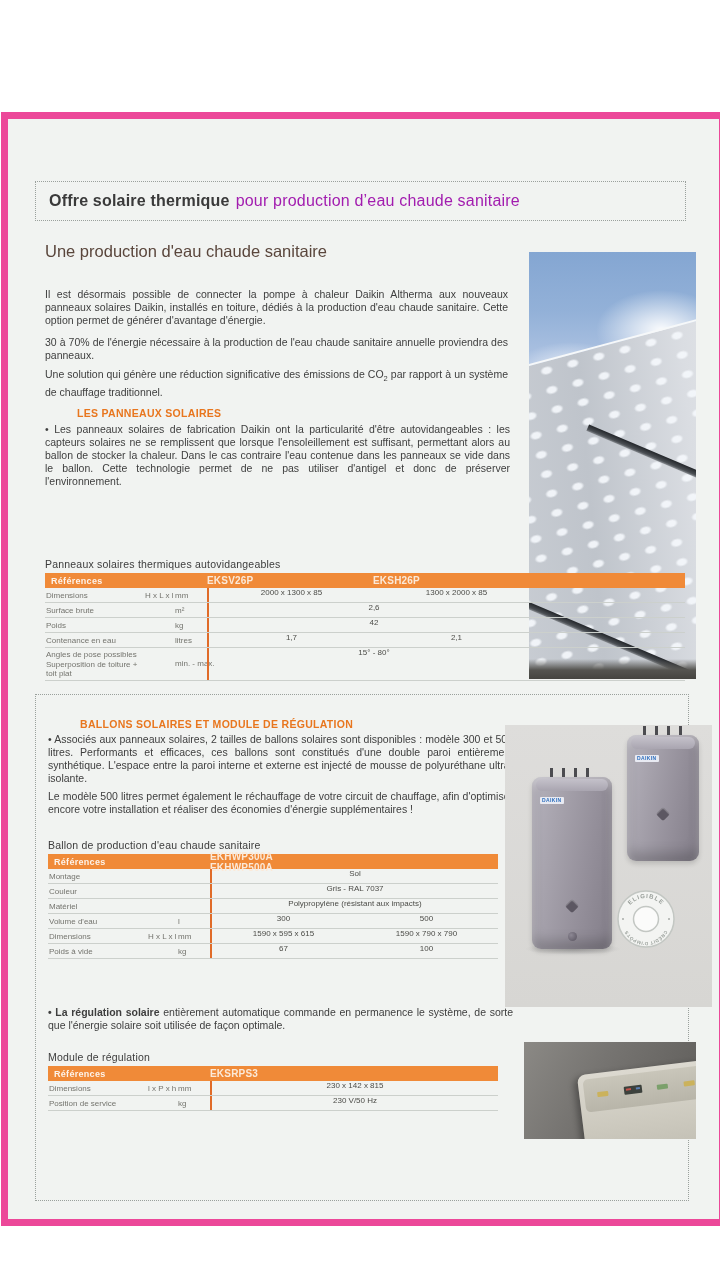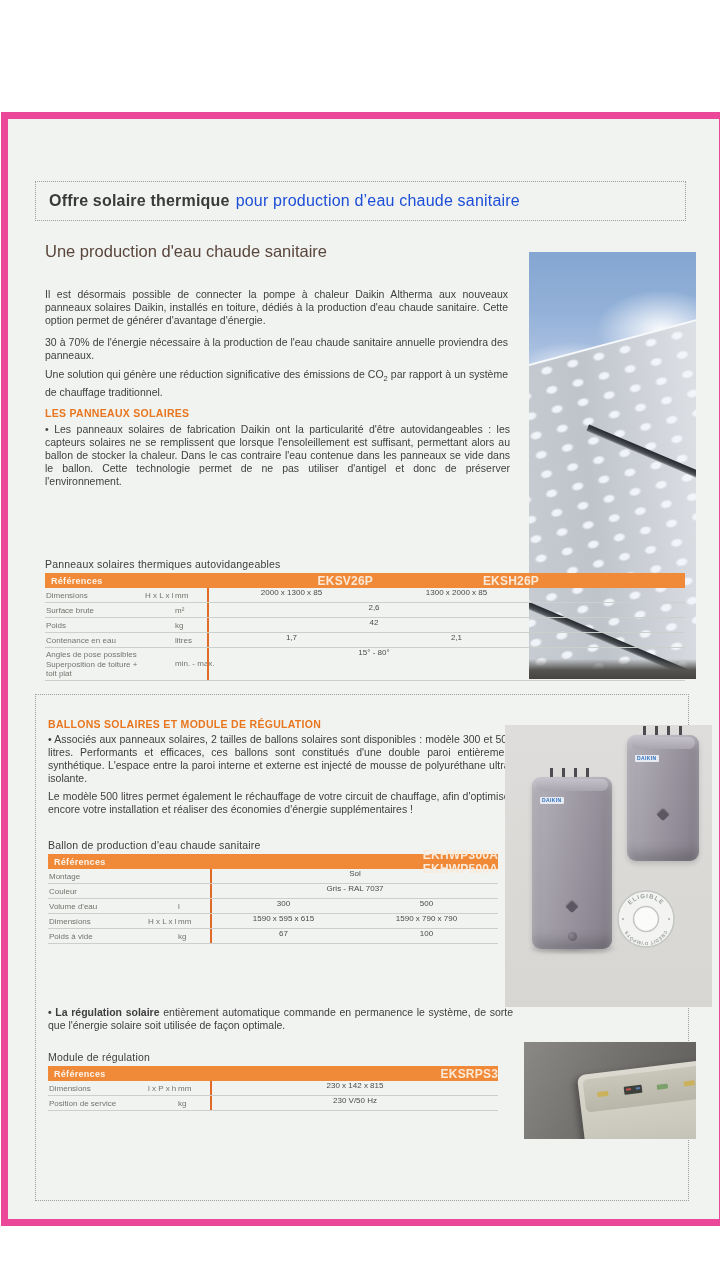--- a/index.html
+++ b/index.html
@@ -14,37 +14,37 @@
   }
   .abs{position:absolute;}
 
   
   .title-box{
     left:27px;top:62px;width:636px;height:38px;
     border:1px dotted #9aa09c;background:transparent;
     display:flex;align-items:center;padding-left:13px;
   }
   .title-bold{font-size:16px;font-weight:bold;color:#3a3a3a;letter-spacing:.2px;}
-  .title-reg{font-size:16px;color:#1d4ed8;margin-left:6px;letter-spacing:.2px;}
+  .title-reg{font-size:16px;color:#a21caf;margin-left:6px;letter-spacing:.2px;}
 
   
   .intro-heading{
     left:37px;top:123px;width:440px;
     font-size:16.5px;line-height:19px;color:#5a463c;
   }
   .body{
     font-size:10.5px;line-height:12.9px;color:#3e3e3e;text-align:justify;margin:0;
   }
   .p1{left:37px;top:169px;width:463px;}
   .p2{left:37px;top:217px;width:463px;}
   .p3{left:37px;top:249px;width:463px;}
   .p3 sub{font-size:7.5px;}
 
   .orange-heading{
-    font-size:10.5px;font-weight:bold;color:#e8761e;letter-spacing:.3px;
+    font-size:10.5px;font-weight:bold;color:#e8761e;letter-spacing:.3px;margin-left:32px;
   }
   .h-panels{left:37px;top:288px;}
   .panels-body{left:37px;top:304px;width:465px;}
 
   
   .tcaption{font-size:10.5px;color:#3c3c3c;letter-spacing:.2px;}
   .cap1{left:37px;top:439px;}
   .cap2{left:40px;top:720px;}
   .cap3{left:40px;top:932px;}
 
@@ -55,21 +55,21 @@
   .t3{left:40px;top:947px;width:450px;}
   .thead{
     display:flex;align-items:center;background:#f08a38;height:15px;color:#fff;
   }
   .th-ref{width:162px;padding-left:6px;font-size:9px;font-weight:bold;box-sizing:border-box;
           color:#fdf3ea;letter-spacing:.3px;}
   .th-models{display:flex;}
   .t1 .th-models{width:332px;}
   .t2 .th-models{width:288px;flex-direction:column;}
   .t3 .th-models{width:288px;}
-  .th-model{flex:1;text-align:right;font-size:12px;color:#fbe9d8;font-weight:bold;letter-spacing:.2px;}
+  .th-model{flex:1;text-align:left;font-size:10px;color:#fbe9d8;font-weight:bold;letter-spacing:.2px;}
   .th-fill{flex:1;}
   .trow{display:flex;align-items:stretch;border-bottom:1px solid #ccd0cc;min-height:14px;}
   .c-label{width:100px;font-size:8px;color:#74746e;padding:2px 0 1px 1px;box-sizing:border-box;
            white-space:pre-line;line-height:9.5px;display:flex;align-items:center;}
   .c-sub{width:30px;font-size:8px;color:#74746e;white-space:nowrap;overflow:visible;
          display:flex;align-items:center;text-align:right;}
   .c-unit{width:32px;font-size:8px;color:#74746e;white-space:nowrap;display:flex;align-items:center;}
   .c-vals{display:flex;border-left:2px solid #e06b28;align-items:flex-start;}
   .t1 .c-vals{width:330px;}
   .t2 .c-vals{width:286px;}
@@ -319,20 +319,28 @@
       </div>
       <div class="trow">
         <div class="c-label">Couleur</div>
         <div class="c-sub"></div>
         <div class="c-unit"></div>
         <div class="c-vals">
           <div class="c-span">Gris - RAL 7037</div>
         </div>
       </div>
       <div class="trow">
+        <div class="c-label">Matériel</div>
+        <div class="c-sub"></div>
+        <div class="c-unit"></div>
+        <div class="c-vals">
+          <div class="c-span">Polypropylène (résistant aux impacts)</div>
+        </div>
+      </div>
+      <div class="trow">
         <div class="c-label">Volume d'eau</div>
         <div class="c-sub"></div>
         <div class="c-unit">l</div>
         <div class="c-vals">
           <div class="c-val">300</div>
           <div class="c-val">500</div>
         </div>
       </div>
       <div class="trow">
         <div class="c-label">Dimensions</div>

